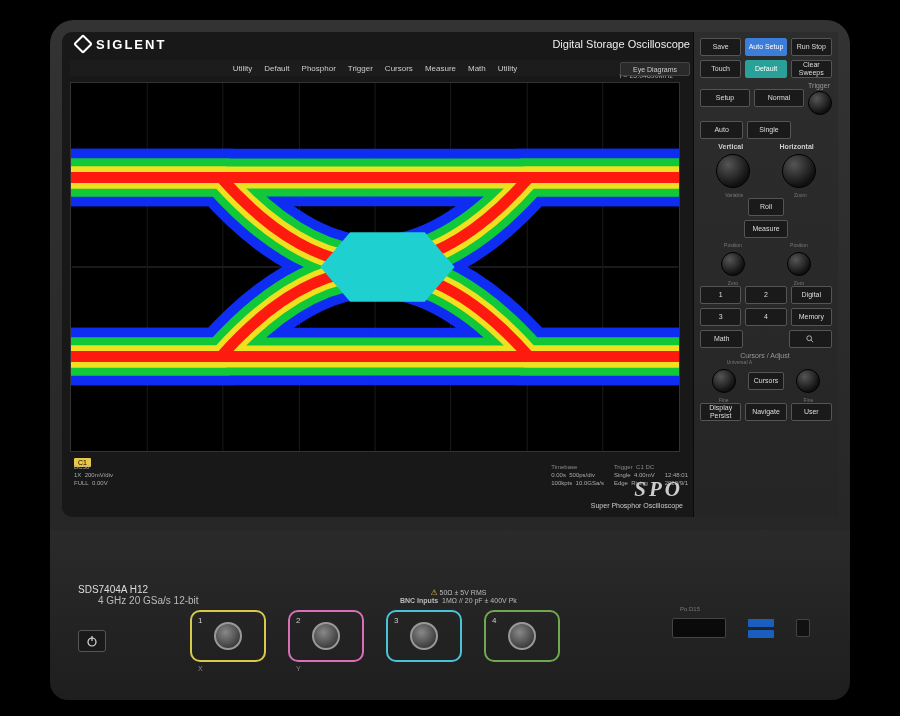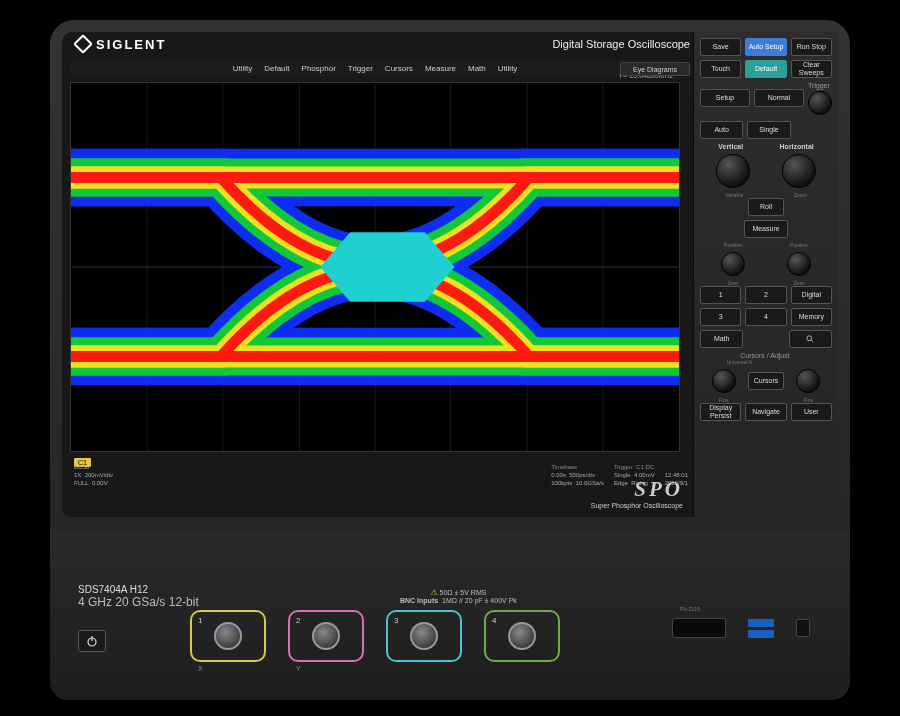--- a/index.html
+++ b/index.html
@@ -29,21 +29,21 @@
   .waveform { position:absolute; left:8px; top:50px; width:610px; height:370px; background:#000; border:1px solid #333; }
   .ch-badge { position:absolute; left:12px; bottom:50px; font-size:7px; color:#000; background:#e8c84a; padding:1px 4px; border-radius:1px; }
   .ch-info { position:absolute; left:12px; bottom:30px; font-size:6px; color:#aaa; line-height:8px; }
   .timebase-box { position:absolute; right:150px; bottom:30px; font-size:6px; color:#aaa; display:flex; gap:10px; }
   .timebase-box div { line-height:8px; }
   .timebase-box .hdr { color:#888; }
   .spo-logo { position:absolute; right:155px; bottom:8px; text-align:right; color:#ccc; font-size:7px; }
   .spo-logo .big { font-family:Georgia,serif; font-style:italic; font-size:21px; letter-spacing:3px;font-weight:bold; }
   .lower { position:absolute; left:0; bottom:0; width:800px; height:170px; background:linear-gradient(#2a2a2a,#1e1e1e); border-radius:0 0 18px 18px; }
   .model-block { position:absolute; left:28px; top:54px; color:#ddd; font-size:10px; }
-  .model-sub { font-size:12px; color:#bbb; }
+  .model-sub { font-size:10px; color:#bbb;margin-left:20px; }
   .power-btn { position:absolute; left:28px; top:100px; width:28px; height:22px; background:#1a1a1a; border:1px solid #555; border-radius:3px; display:flex; align-items:center; justify-content:center; color:#eee; cursor:pointer; }
   .bnc-row { position:absolute; left:140px; top:80px; display:flex; gap:22px; }
   .bnc { width:76px; height:52px; border-radius:10px; display:flex; align-items:center; justify-content:center; position:relative; }
   .bnc-inner { width:28px; height:28px; border-radius:50%; background:radial-gradient(circle at 40% 35%,#888,#222); border:2px solid #999; }
   .bnc-num { position:absolute; top:4px; left:6px; font-size:8px; color:#ccc; }
   .bnc-sub { position:absolute; bottom:-12px; left:6px; font-size:7px; color:#888; }
   .bnc.c1 { border:2px solid #d8c94a; }
   .bnc.c2 { border:2px solid #d86fb8; }
   .bnc.c3 { border:2px solid #4ac3d8; }
   .bnc.c4 { border:2px solid #6fa84f; }

